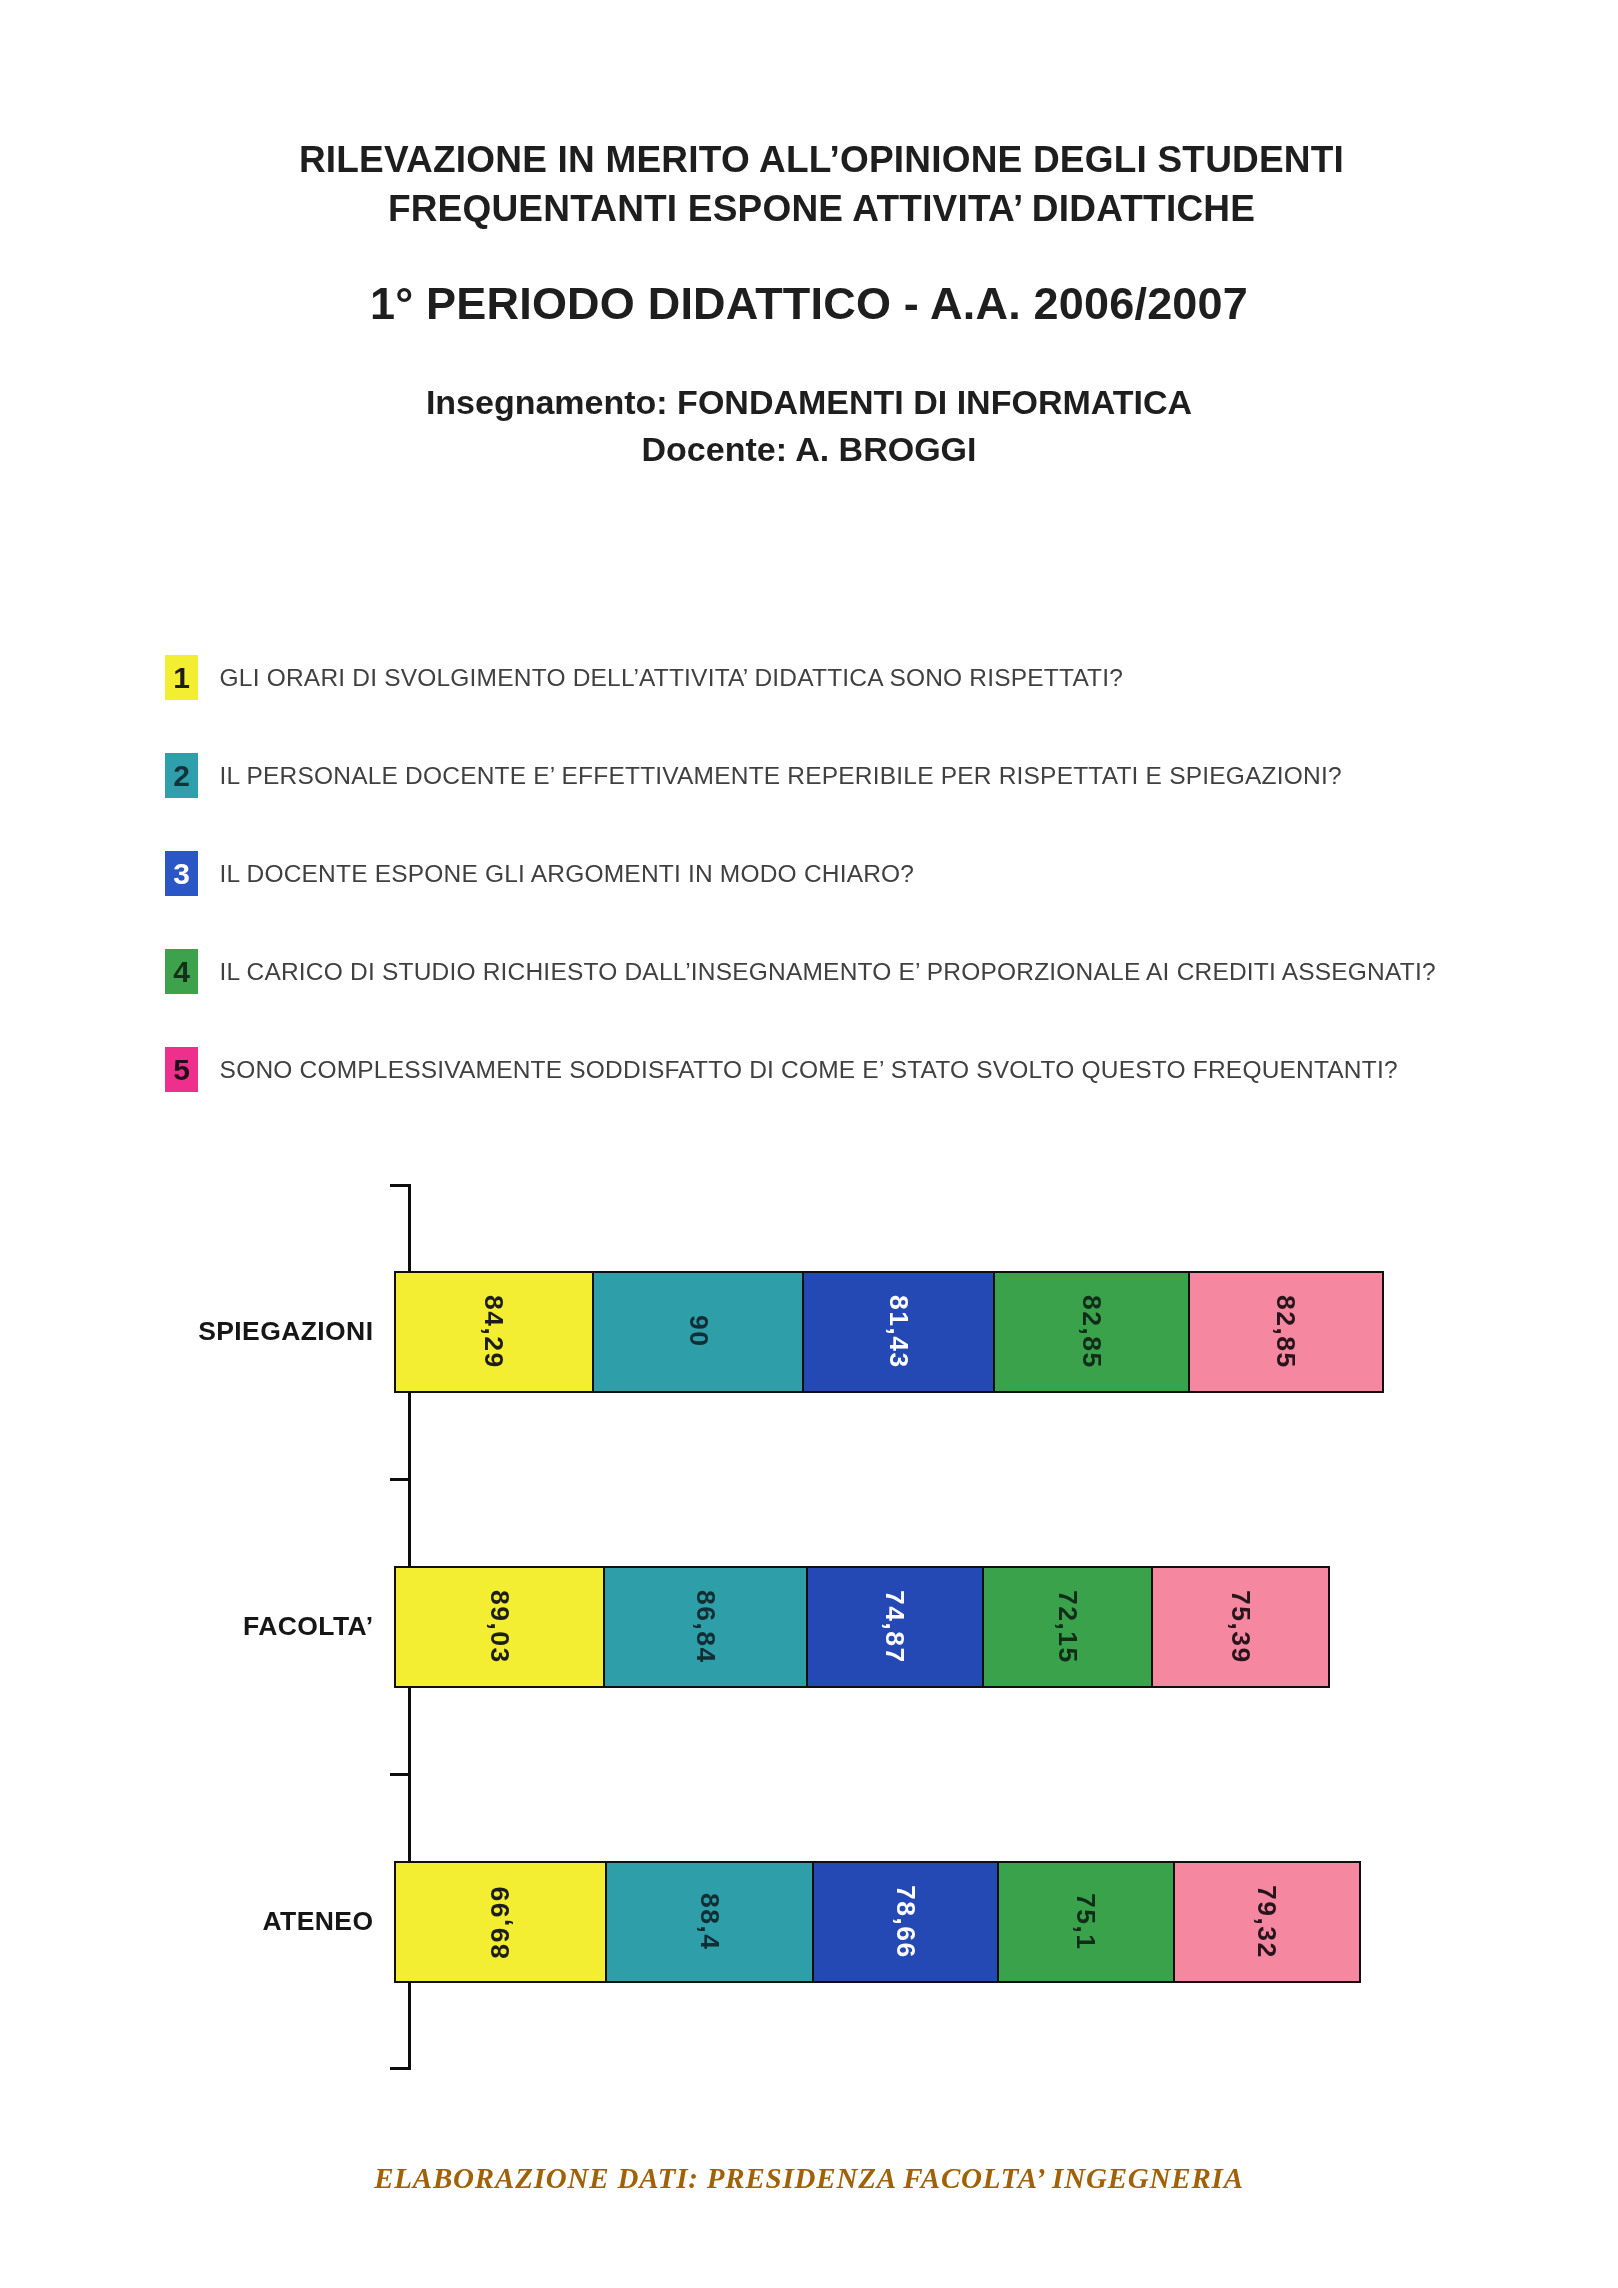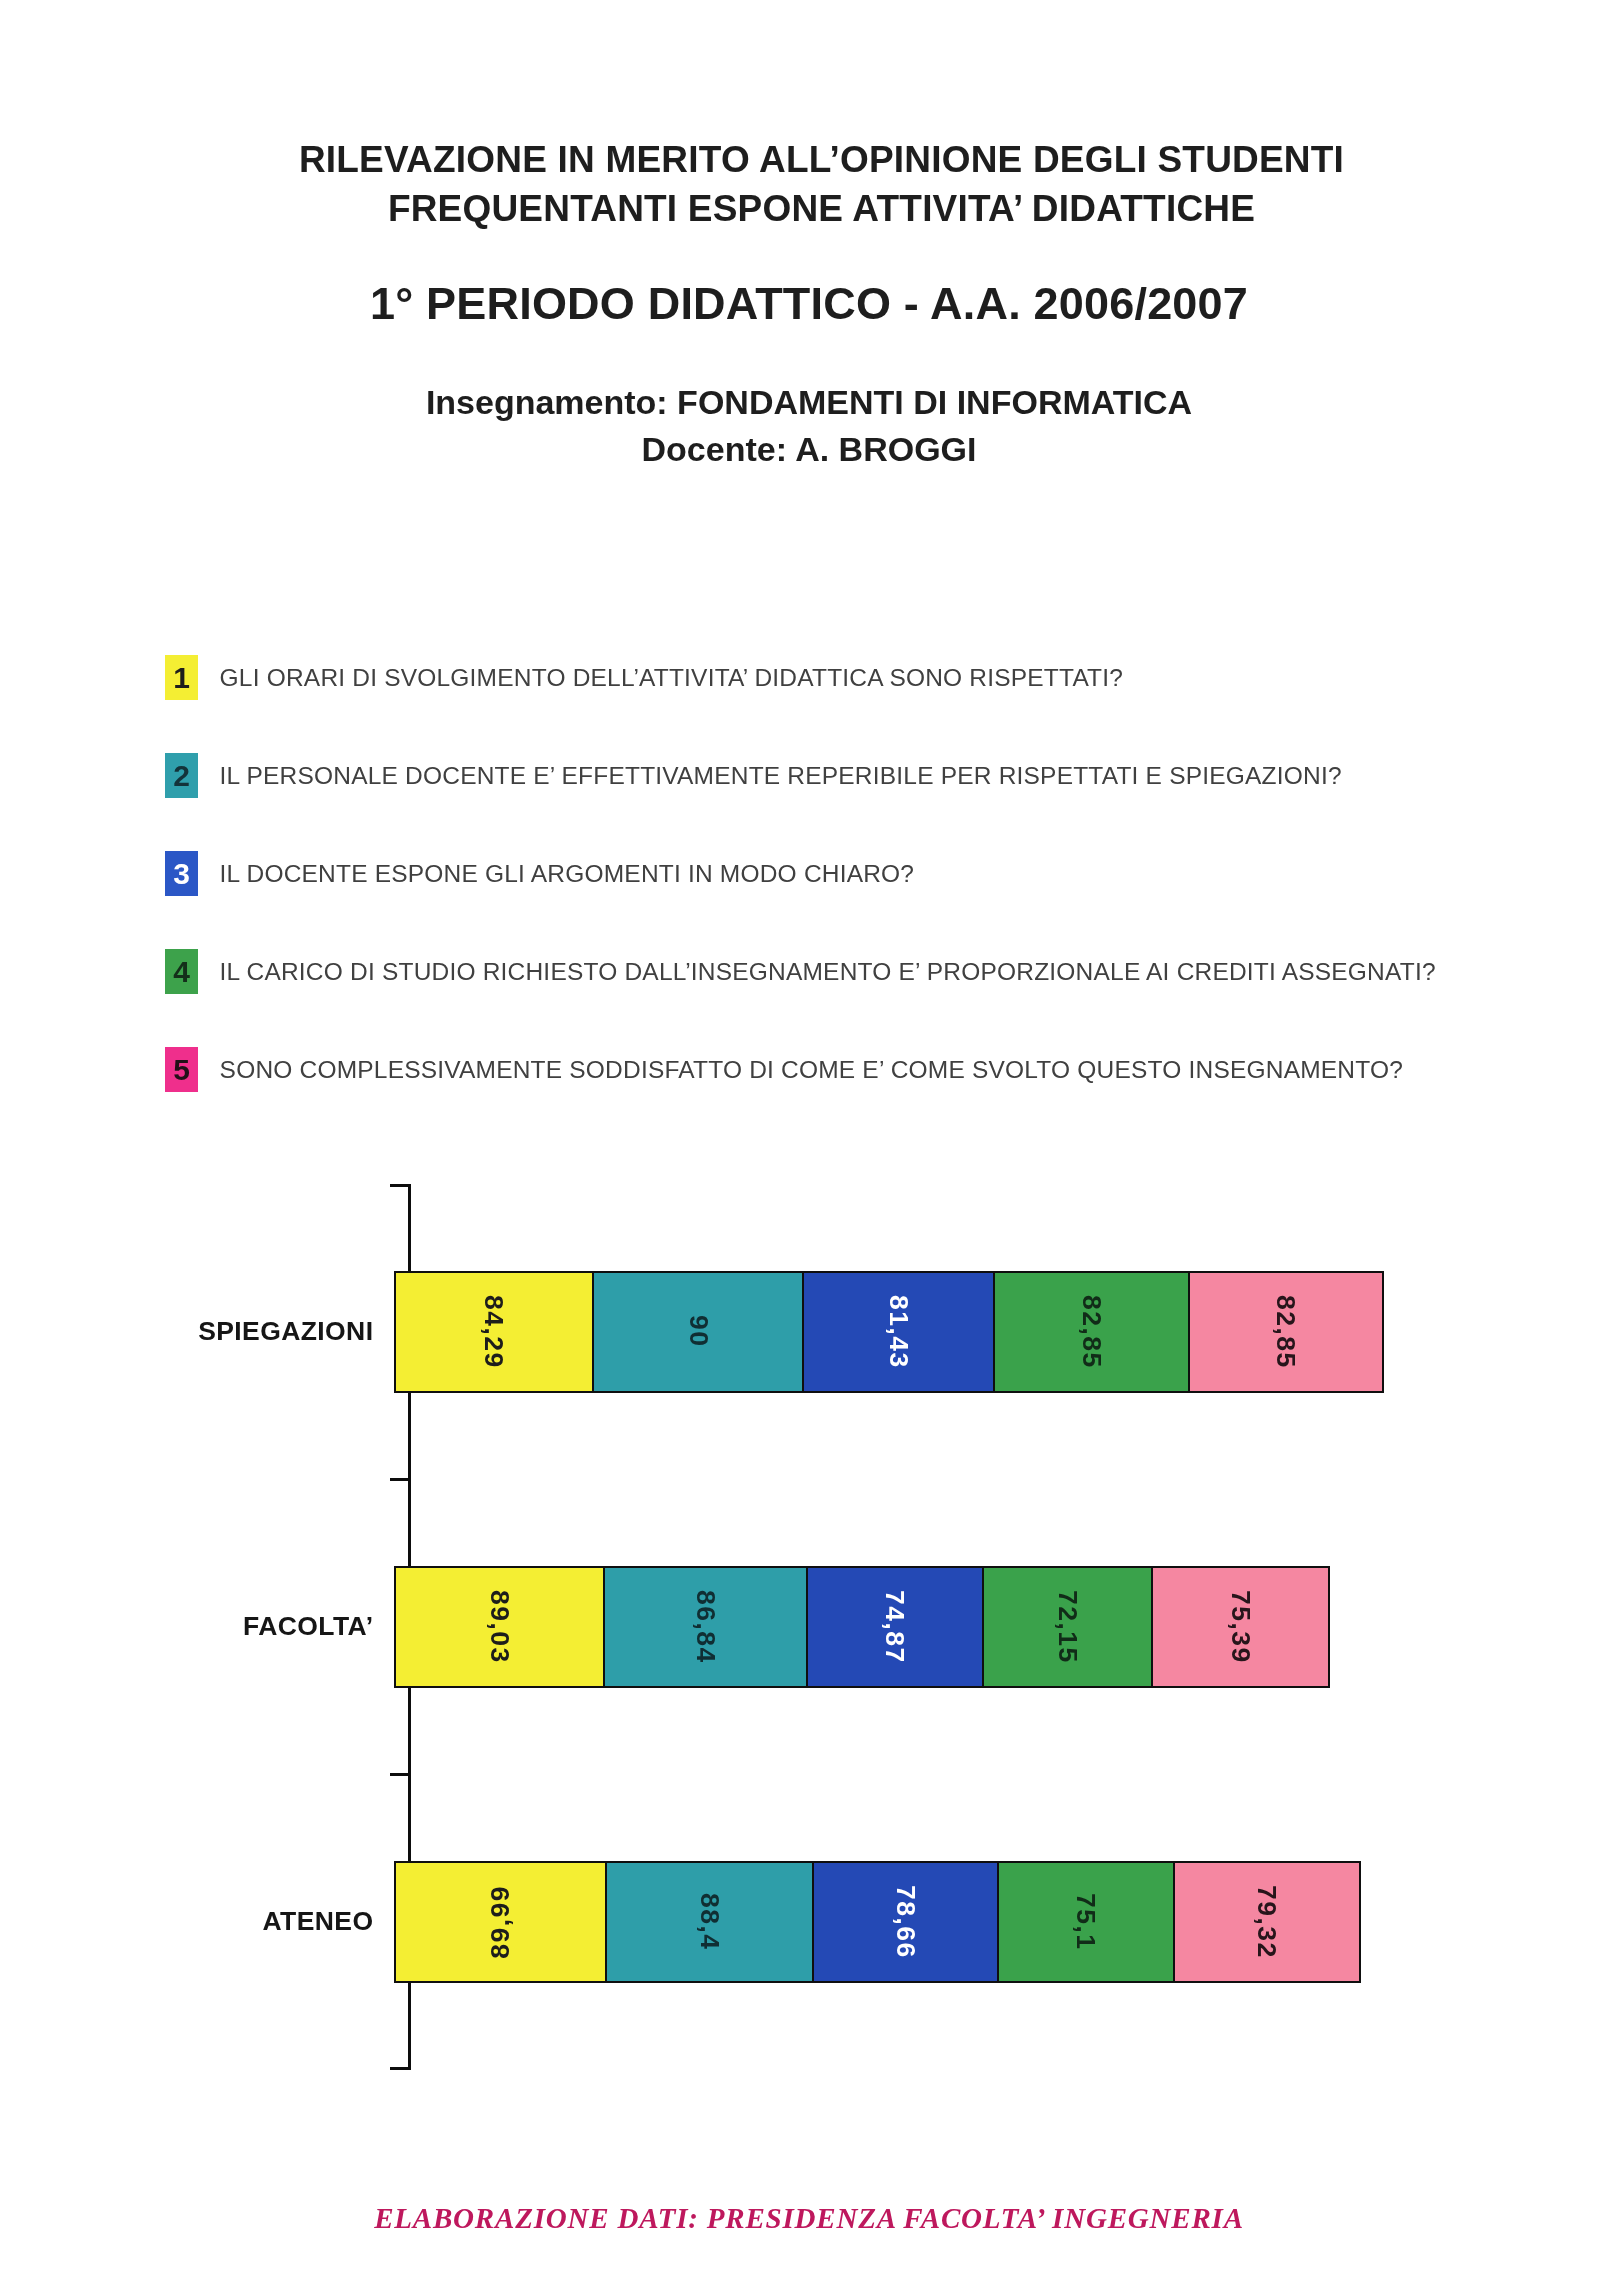--- a/index.html
+++ b/index.html
@@ -39,21 +39,21 @@
              font-weight:bold;font-size:26.5px;letter-spacing:0.4px;color:#161616;}
   .bar{margin-left:1px;height:122px;border:2.9px solid #0f0f0f;box-sizing:border-box;display:flex;background:#fff;}
   .seg{flex-basis:0;min-width:0;display:flex;align-items:center;justify-content:center;
        border-right:2px solid #0f0f0f;}
   .seg:last-child{border-right:none;}
   .vlabel{writing-mode:vertical-rl;font-weight:bold;font-size:26.5px;letter-spacing:1.5px;white-space:nowrap;}
   .vlabel.flip{transform:rotate(180deg);}
   
   .footer{position:absolute;top:2162px;left:0;right:0;text-align:center;
           font-family:"Liberation Serif",serif;font-weight:bold;font-style:italic;
-          font-size:29px;letter-spacing:0.8px;color:#be185d;margin-top:40px;}
+          font-size:29px;letter-spacing:0.8px;color:#a16207;}
 </style>
 </head>
 <body>
 
 <div class="page">
 
   <div class="header">
     <div class="title-line">RILEVAZIONE IN MERITO ALL’OPINIONE DEGLI STUDENTI</div>
     <div class="title-line">FREQUENTANTI ESPONE ATTIVITA’ DIDATTICHE</div>
     <div class="period-line">1° PERIODO DIDATTICO - A.A. 2006/2007</div>
@@ -76,21 +76,21 @@
     <div class="q-item">
       <span class="q-badge" style="background: rgb(43, 87, 198); color: rgb(255, 255, 255);">3</span>
       <span class="q-text">IL DOCENTE ESPONE GLI ARGOMENTI IN MODO CHIARO?</span>
     </div>
     <div class="q-item">
       <span class="q-badge" style="background: rgb(61, 162, 75); color: rgb(20, 47, 26);">4</span>
       <span class="q-text">IL CARICO DI STUDIO RICHIESTO DALL’INSEGNAMENTO E’ PROPORZIONALE AI CREDITI ASSEGNATI?</span>
     </div>
     <div class="q-item">
       <span class="q-badge" style="background: rgb(239, 47, 140); color: rgb(34, 16, 24);">5</span>
-      <span class="q-text">SONO COMPLESSIVAMENTE SODDISFATTO DI COME E’ COME SVOLTO QUESTO INSEGNAMENTO?</span>
+      <span class="q-text">SONO COMPLESSIVAMENTE SODDISFATTO DI COME E’ STATO SVOLTO QUESTO FREQUENTANTI?</span>
     </div>
   </div>
 
   <div class="chart">
     <div class="axis"></div>
     <div class="tick t0"></div>
     <div class="tick t1"></div>
     <div class="tick t2"></div>
     <div class="tick t3"></div>
     <div id="chart-rows">

